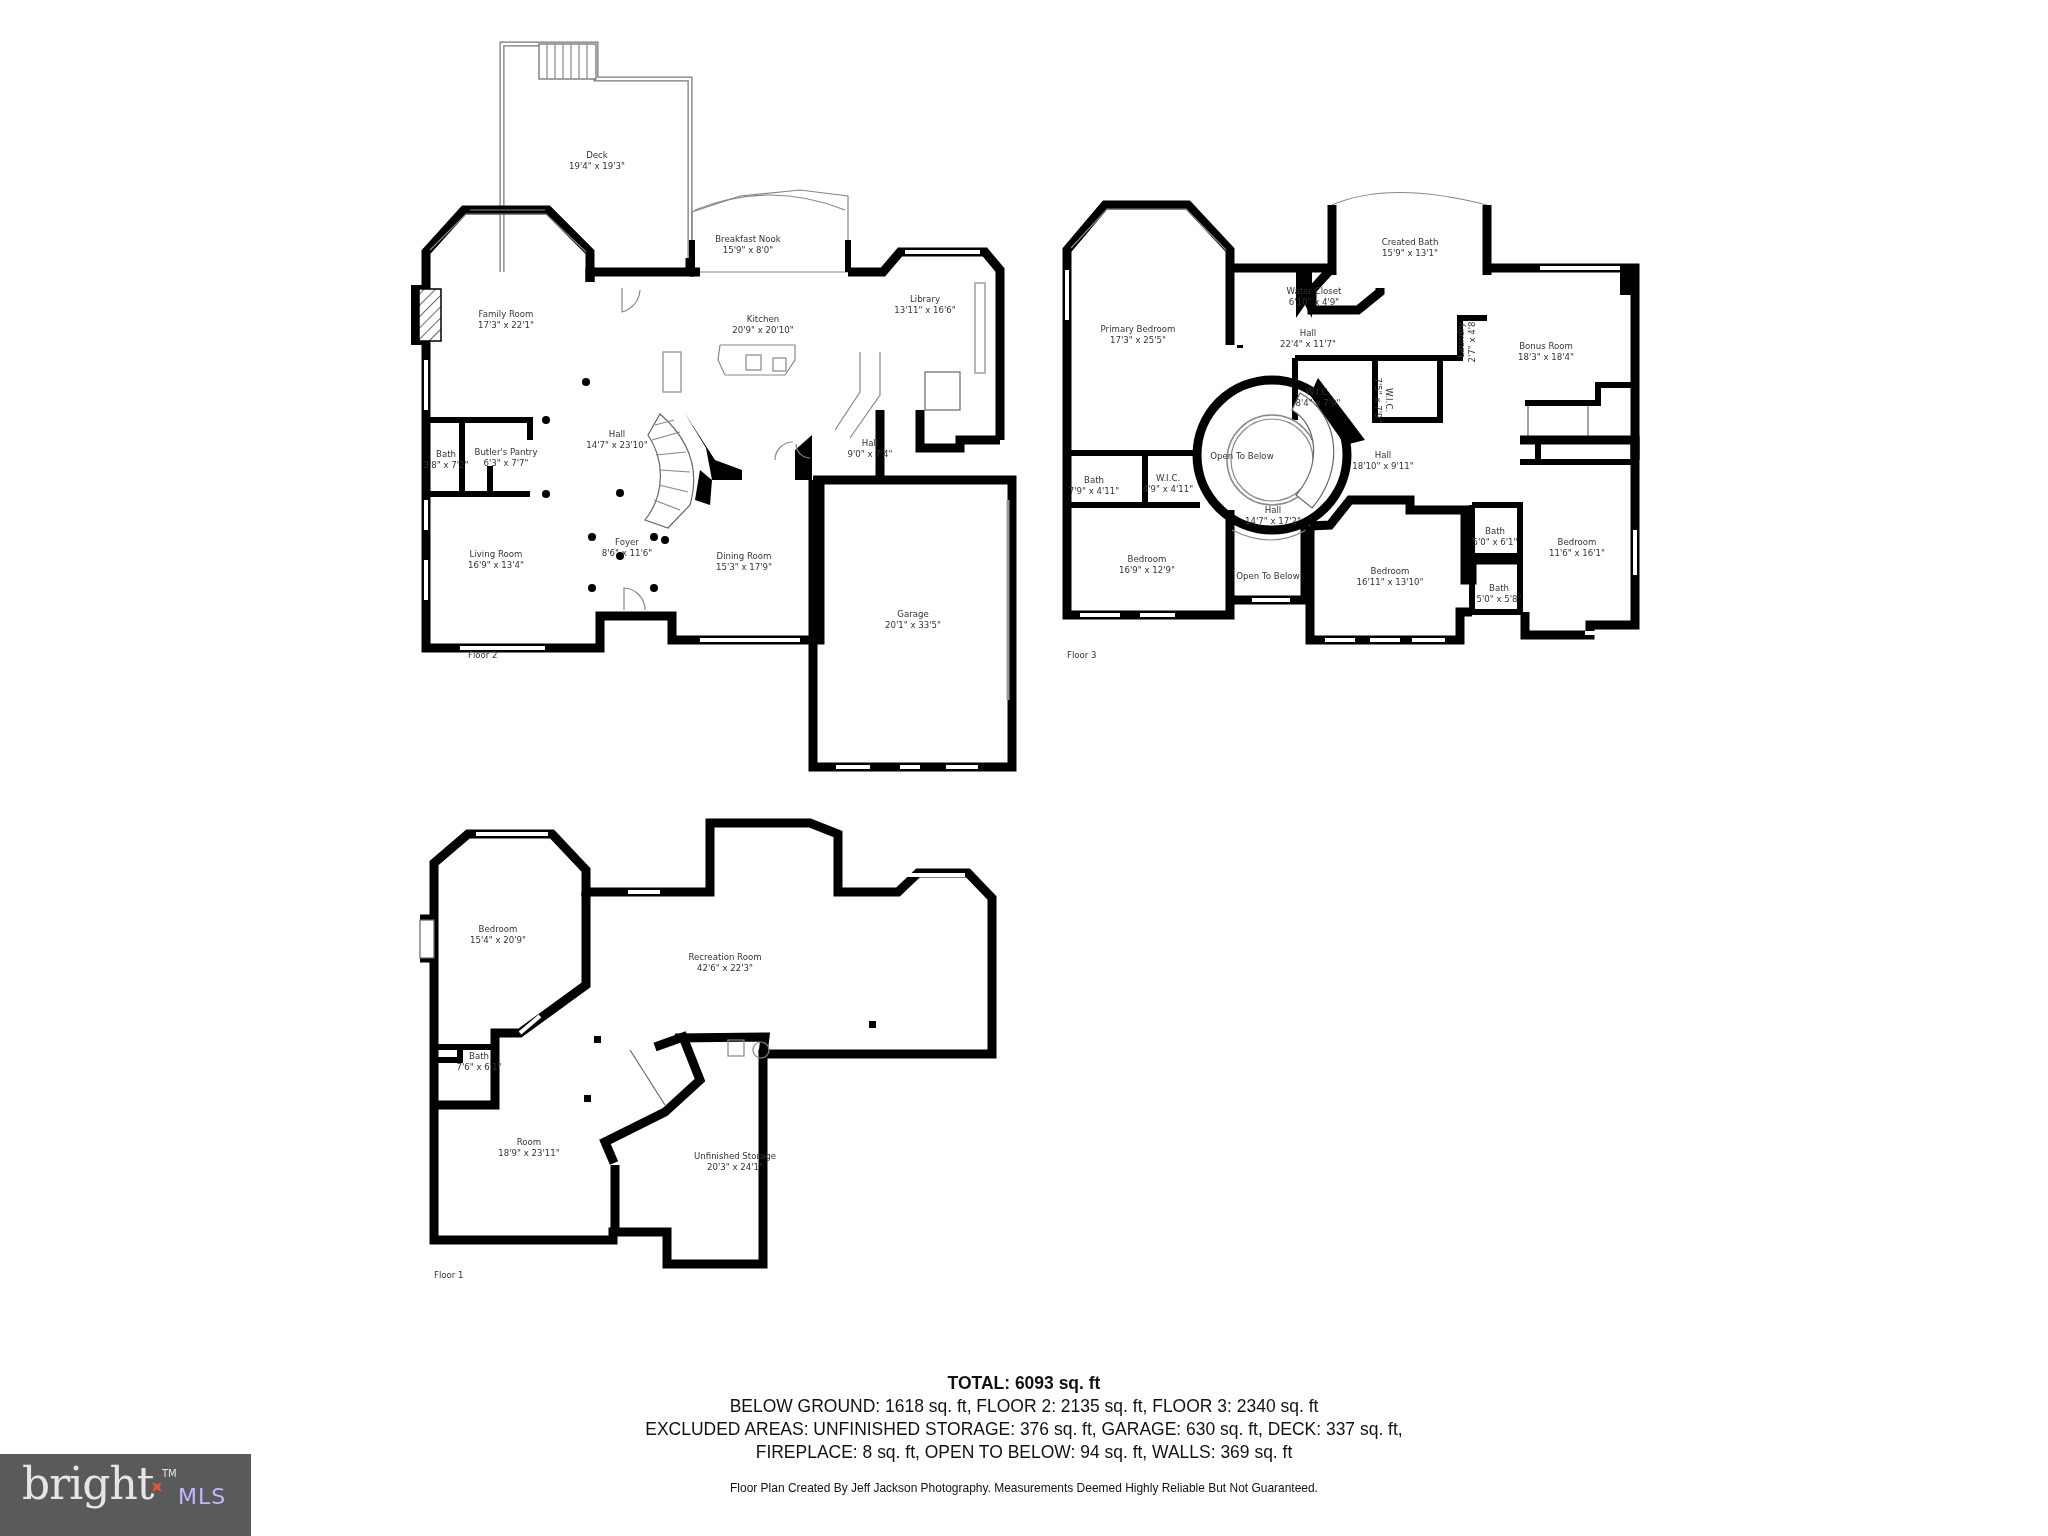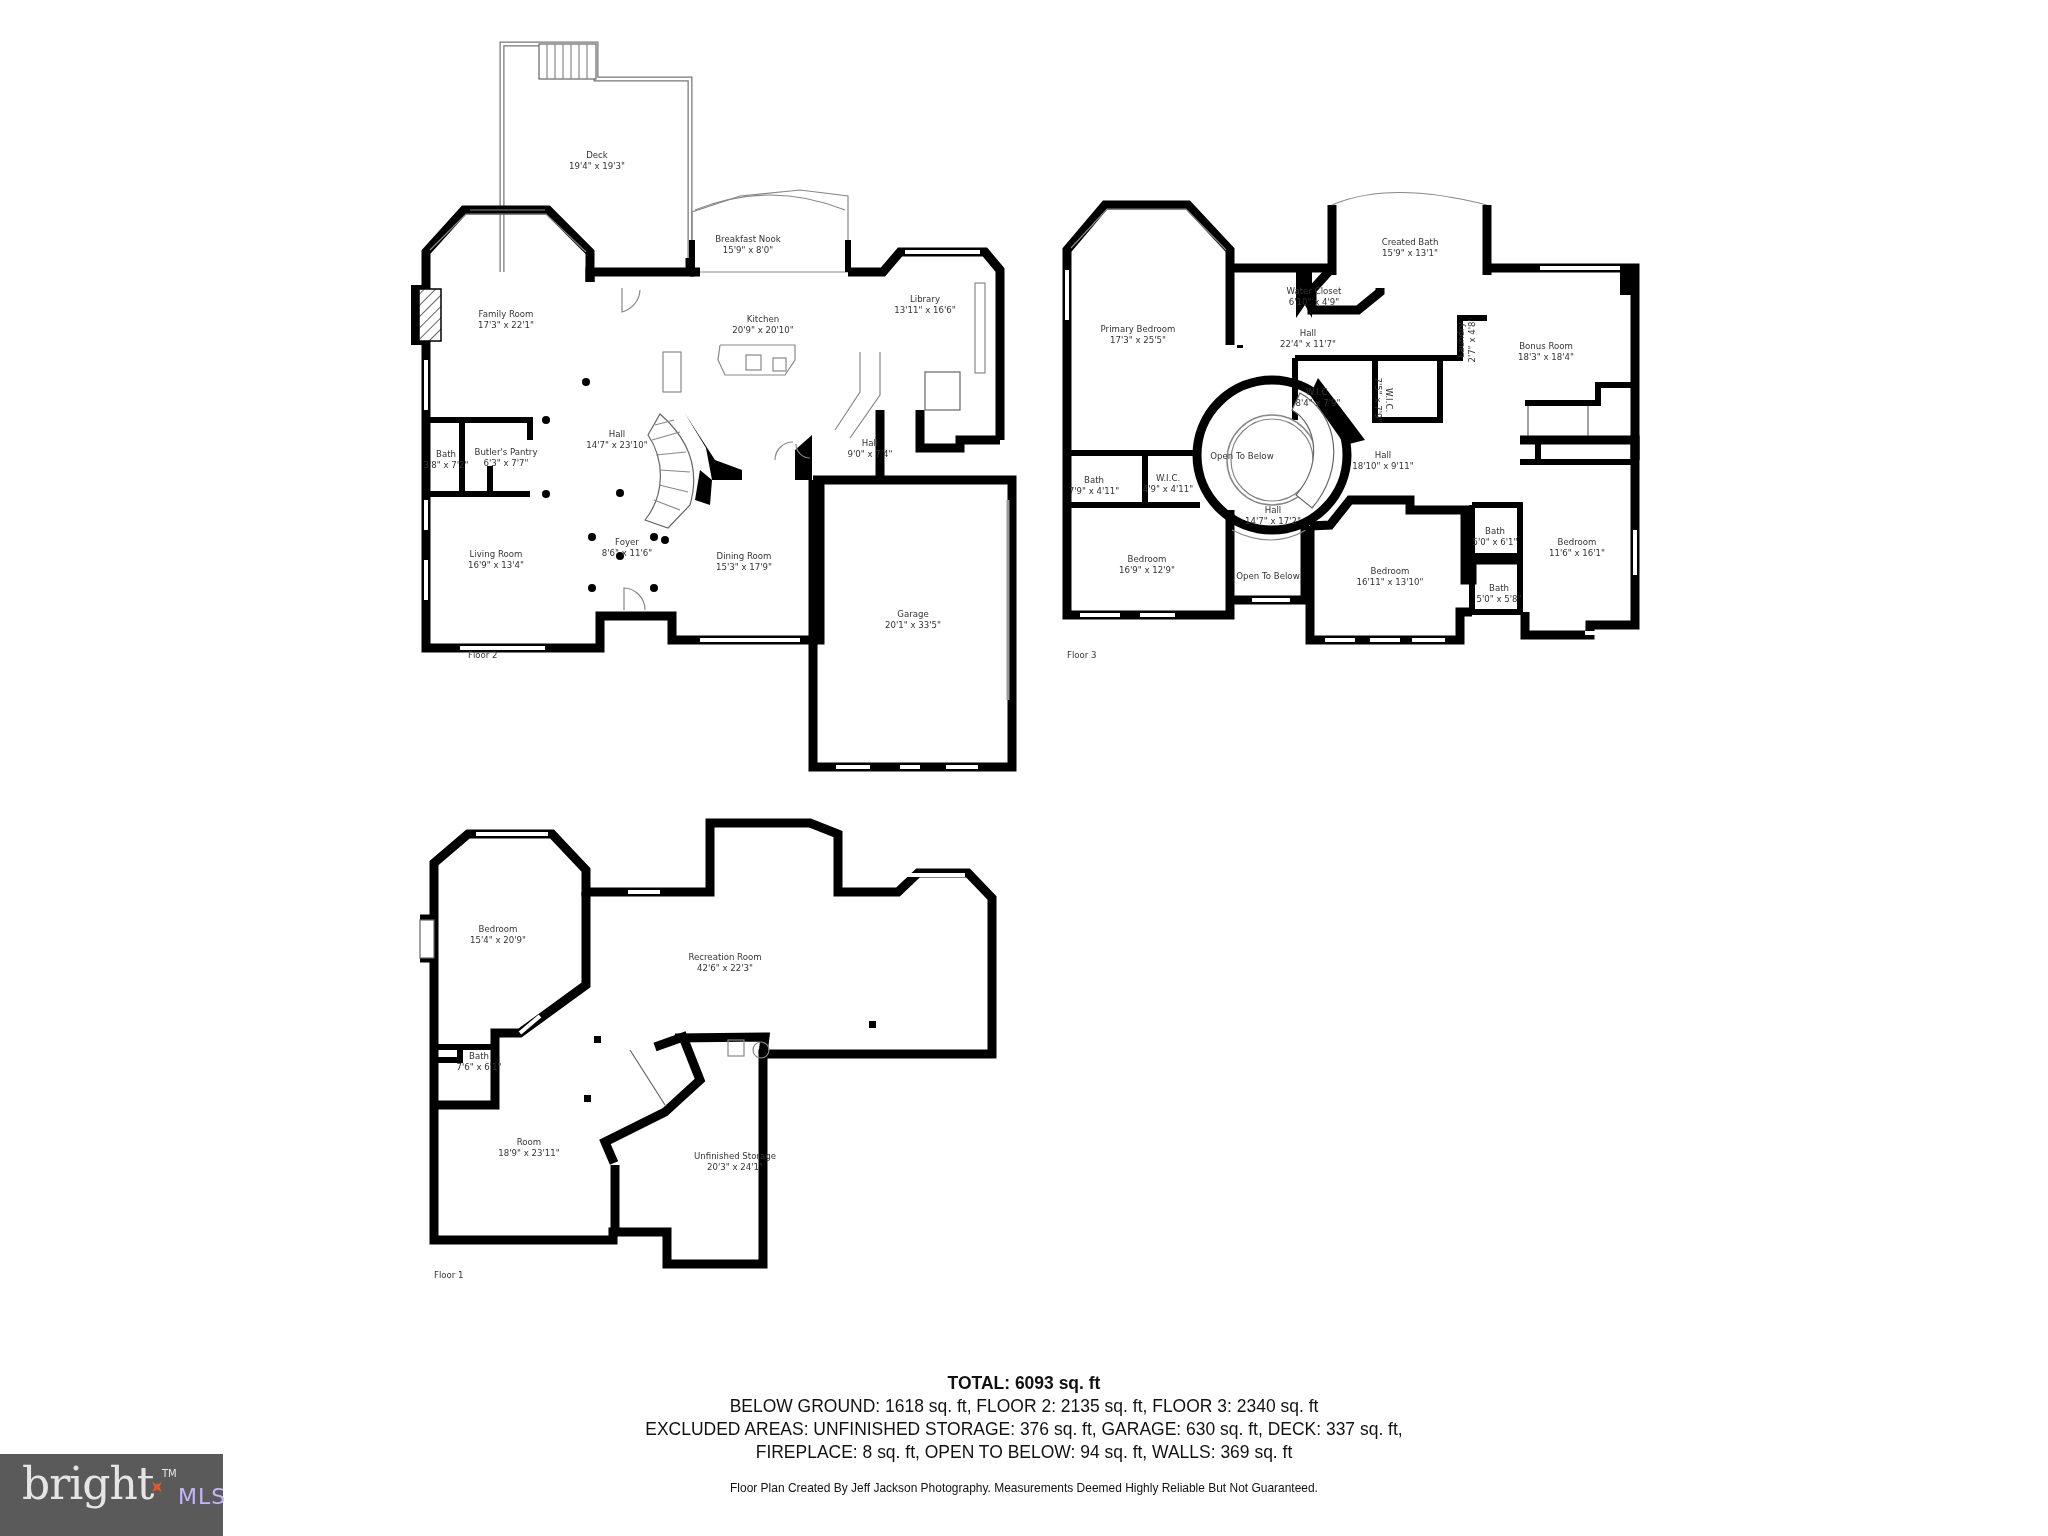--- a/index.html
+++ b/index.html
@@ -15,21 +15,21 @@
   .solid { fill: #000; }
   .dot { fill: #000; }
   .hatch { fill: url(#hatch); stroke: #000; stroke-width: 1.5; }
   .room-label { position: absolute; transform: translate(-50%, -50%); text-align: center; font-size: 8.6px; line-height: 11px; color: #333; white-space: nowrap; }
   .room-label .dim { display: block; }
   .floor-label { position: absolute; font-size: 8.6px; color: #333; }
   .summary { position: absolute; left: 0; width: 2048px; top: 1371px; text-align: center; font-family: "Liberation Sans", sans-serif; color: #111; }
   .summary .total { font-weight: bold; font-size: 19px; line-height: 23px; transform: scaleX(0.92); }
   .summary .line-t { font-size: 19px; line-height: 23px; transform: scaleX(0.92); }
   .summary .credit { font-size: 13px; margin-top: 17px; transform: scaleX(0.92); }
-  .logo { position: absolute; left: 0; top: 1454px; width: 223px; height: 82px; background: #5a5a5b; }
+  .logo { position: absolute; left: 0; top: 1454px; width: 251px; height: 82px; background: #5a5a5b; }
   .logo .bright { position: absolute; left: 22px; top: 4px; font-family: "DejaVu Serif", serif; font-size: 44px; color: #e5e5e5; letter-spacing: -1px; }
   .logo .star { position: absolute; left: 150px; top: 26px; width: 14px; height: 14px; background: #e8552a; transform: rotate(45deg); clip-path: polygon(50% 0, 62% 38%, 100% 50%, 62% 62%, 50% 100%, 38% 62%, 0 50%, 38% 38%); }
   .logo .tm { position: absolute; left: 162px; top: 14px; font-size: 10px; color: #e5e5e5; font-family: "DejaVu Sans", sans-serif; }
   .logo .mls { position: absolute; left: 178px; top: 30px; font-size: 22px; color: #c4b5fd; font-family: "DejaVu Sans", sans-serif; letter-spacing: 1px; }
 </style>
 </head>
 <body>
 
 <svg class="plan" viewBox="0 0 2048 1536" xmlns="http://www.w3.org/2000/svg">
   <defs>

